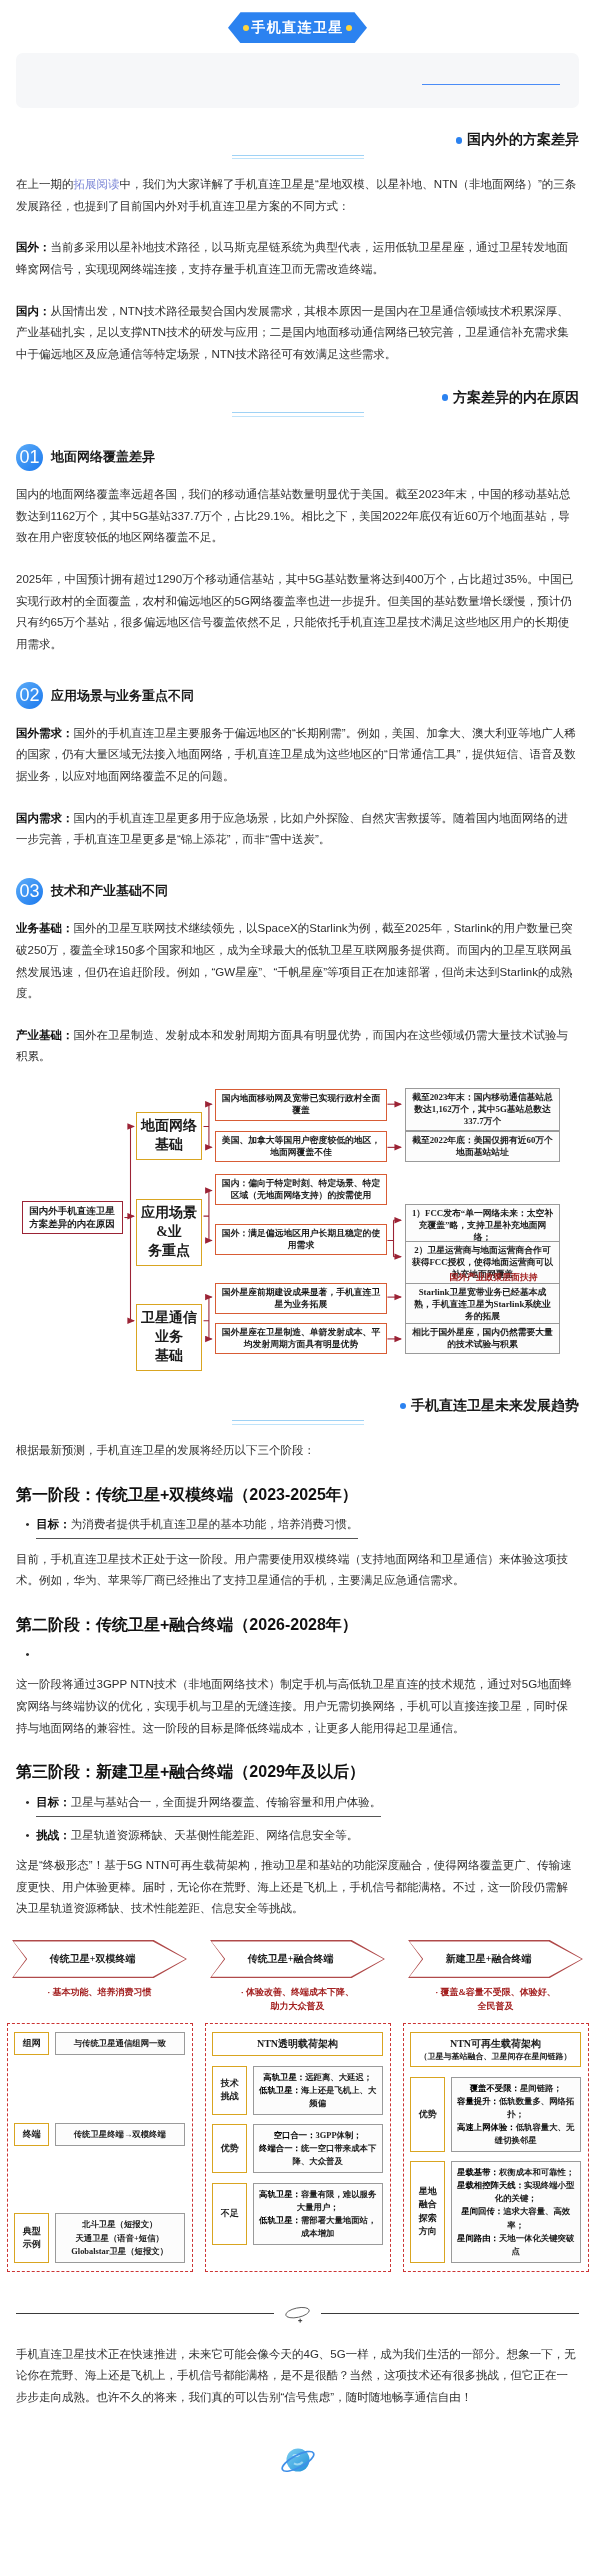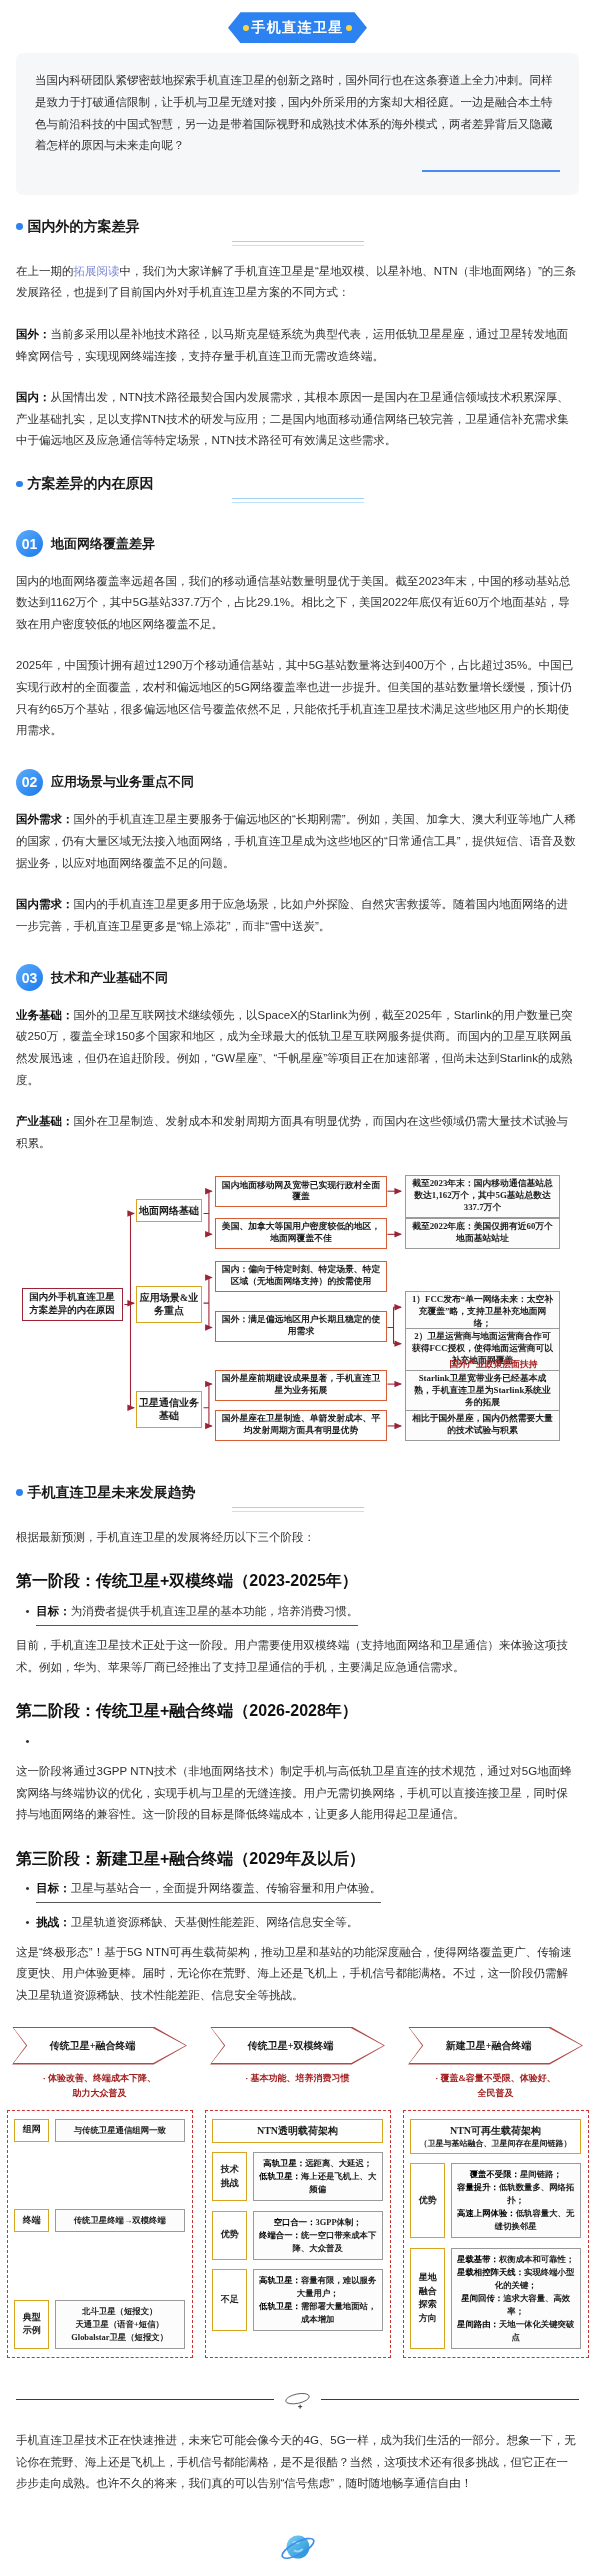--- a/index.html
+++ b/index.html
@@ -20,54 +20,54 @@
   .banner-dot { position:absolute; top:50%; width:6px; height:6px; border-radius:50%;
     background:#ffd43b; transform:translateY(-50%); }
   .banner-dot.left { left:15px; } .banner-dot.right { right:15px; }
 
   
   .intro-card { background:#f6f7f9; border-radius:6.8px; padding:17.6px 19px 23px; margin-bottom:17.6px; }
   .intro-card p { font-size:11.5px; line-height:1.88; color:#2f2f2f; }
   .intro-line { width:138px; height:1.4px; background:#4a8cf7; margin:13.5px 0 0 auto; }
 
   
-  .sec-head { text-align:left; margin:23px 0 15px; }
+  .sec-head { text-align:right; margin:23px 0 15px; }
   .sec-head .row { display:inline-flex; align-items:center; gap:4.7px; }
   .sec-dot { width:6.8px; height:6.8px; border-radius:50%; background:#2b82f0; display:inline-block; }
   .sec-title { font-size:14px; font-weight:bold; color:#1a1a1a; }
   .sec-underline { width:132px; height:4.7px; border-top:0.7px solid #9fd2f5; border-bottom:0.7px solid #bfe3fa; margin:5.4px auto 0; }
 
   .para { font-size:11.5px; line-height:1.88; color:#2f2f2f; margin:0 0 20px; }
   .para b { color:#111; }
   .link { color:#7a85d6; text-decoration:none; cursor:pointer; }
 
   
   .num-row { display:flex; align-items:center; gap:8px; margin:27px 0 13.5px; }
   .num-badge {
-    width:27px; height:27px; border-radius:50%; color:#fff; font-weight:bold; font-size:14px;
+    width:27px; height:27px; border-radius:50%; color:#fff; font-weight:normal; font-size:18px;
     background:linear-gradient(135deg,#5cacf8,#1b79ee);
     display:flex; align-items:center; justify-content:center; flex:0 0 auto;
   }
   .num-title { font-size:13px; font-weight:bold; color:#1a1a1a; }
 
   
   .stage-h { font-size:16px; font-weight:bold; color:#111; margin:23px 0 9.5px; }
   .bullet { display:flex; gap:6.8px; font-size:11.5px; line-height:1.7; margin:0 0 9.5px 9.5px; color:#2f2f2f; }
   .bullet .dot { font-size:11.5px; line-height:1.7; }
   .bullet .u { border-bottom:0.7px solid #555; padding-bottom:3.4px; }
   .bullet b { color:#111; }
 
   
   .d1 { position:relative; height:286px; margin:17.6px -16px 6.8px; font-family:"Liberation Serif", serif; }
   .d1 .node {
     position:absolute; background:#fff; text-align:center; font-weight:bold; color:#1c1c1c;
     display:flex; align-items:center; justify-content:center; line-height:1.35;
   }
   .d1 .root { left:21.6px; top:113px; width:101px; min-height:31px; border:1.4px solid #9b2335; font-size:9.5px; white-space:pre-line; padding:2.7px; }
-  .d1 .branch { left:136px; width:66px; border:1.4px solid #d9a521; font-size:10px; padding:4px 2px; white-space:pre-line; }
+  .d1 .branch { left:136px; width:66px; border:1.4px solid #d9a521; font-size:14px; padding:4px 2px; white-space:pre-line; }
   .d1 .leaf { left:215px; width:172px; border:1.4px solid #d85c35; font-size:8.8px; padding:2.7px 4px; }
   .d1 .gray { left:405px; width:155px; border:1.4px solid #9a9a9a; background:#fcfcfc; font-size:8.8px; padding:2.7px 4px; color:#222; }
   .d1 .caption { position:absolute; left:405px; width:177px; top:184px; color:#a31f1f; font-weight:bold; font-size:8.8px; text-align:center; }
   .d1 svg.lines { position:absolute; inset:0; width:100%; height:100%; }
 
   
   .d2 { margin:20px -9.5px 0; font-family:"Liberation Serif", serif; }
   .d2-arrows { display:flex; gap:12px; margin-bottom:9.5px; }
   .d2-arrow-cell { flex:1; display:flex; flex-direction:column; align-items:center; }
   .arrow-shape { position:relative; width:94%; height:38px;
@@ -103,21 +103,20 @@
 
   <div class="banner-wrap">
     <div class="banner">
       <span class="banner-dot left"></span>
       <span class="banner-title">手机直连卫星</span>
       <span class="banner-dot right"></span>
     </div>
   </div>
 
   <div class="intro-card">
-    <p>当国内科研团队紧锣密鼓地探索手机直连卫星的创新之路时，国外同行也在这条赛道上全力冲刺。同样是致力于打破通信限制，让手机与卫星无缝对接，国内外所采用的方案却大相径庭。一边是融合本土特色与前沿科技的中国式智慧，另一边是带着国际视野和成熟技术体系的海外模式，两者差异背后又隐藏着怎样的原因与未来走向呢？</p>
     <div class="intro-line"></div>
   </div>
 
   <div class="sec-head">
     <span class="row">
         <span class="sec-dot"></span>
     <span class="sec-title">国内外的方案差异</span>
       </span>
     <div class="sec-underline"></div>
   </div>
@@ -254,33 +253,33 @@
       <span class="dot">•</span>
       <span><b>挑战：</b><span>卫星轨道资源稀缺、天基侧性能差距、网络信息安全等。</span></span>
     </div>
   <p class="para">这是“终极形态”！基于5G NTN可再生载荷架构，推动卫星和基站的功能深度融合，使得网络覆盖更广、传输速度更快、用户体验更棒。届时，无论你在荒野、海上还是飞机上，手机信号都能满格。不过，这一阶段仍需解决卫星轨道资源稀缺、技术性能差距、信息安全等挑战。</p>
 
   <div class="d2">
     <div class="d2-arrows">
       <div class="d2-arrow-cell">
         <div class="arrow-shape">
             <div class="inner">
-              <span>传统卫星+融合终端</span>
-            </div>
-          </div>
-        <div class="arrow-cap">·  体验改善、终端成本下降、
-助力大众普及</div>
+              <span>传统卫星+双模终端</span>
+            </div>
+          </div>
+        <div class="arrow-cap">·  基本功能、培养消费习惯</div>
       </div>
       <div class="d2-arrow-cell">
         <div class="arrow-shape">
             <div class="inner">
-              <span>传统卫星+双模终端</span>
-            </div>
-          </div>
-        <div class="arrow-cap">·  基本功能、培养消费习惯</div>
+              <span>传统卫星+融合终端</span>
+            </div>
+          </div>
+        <div class="arrow-cap">·  体验改善、终端成本下降、
+助力大众普及</div>
       </div>
       <div class="d2-arrow-cell">
         <div class="arrow-shape">
             <div class="inner">
               <span>新建卫星+融合终端</span>
             </div>
           </div>
         <div class="arrow-cap">·  覆盖&amp;容量不受限、体验好、
 全民普及</div>
       </div>

